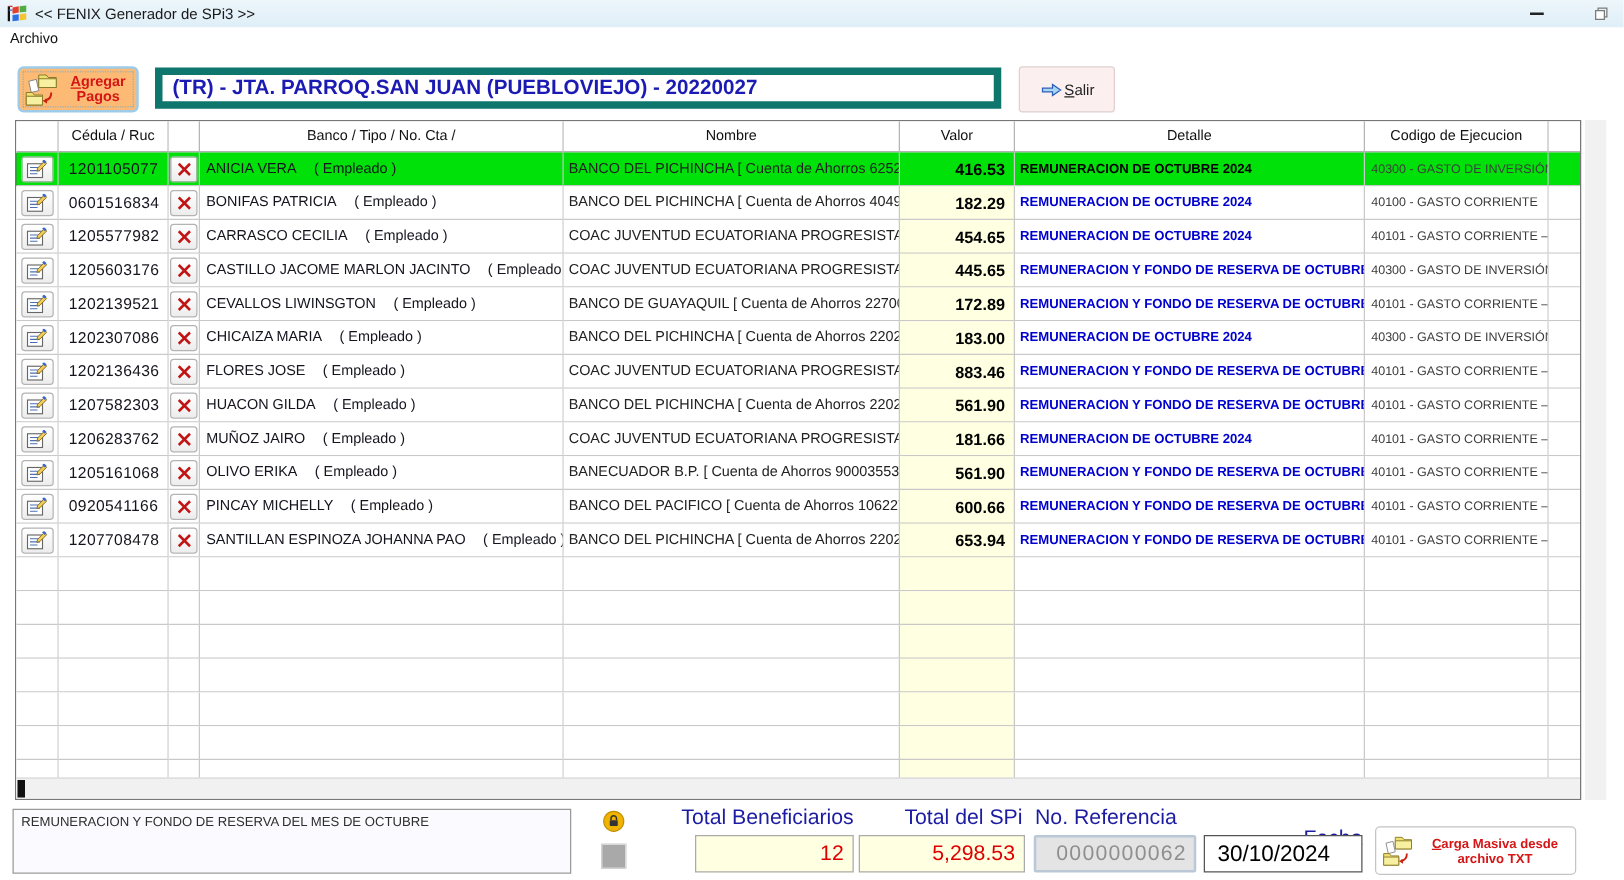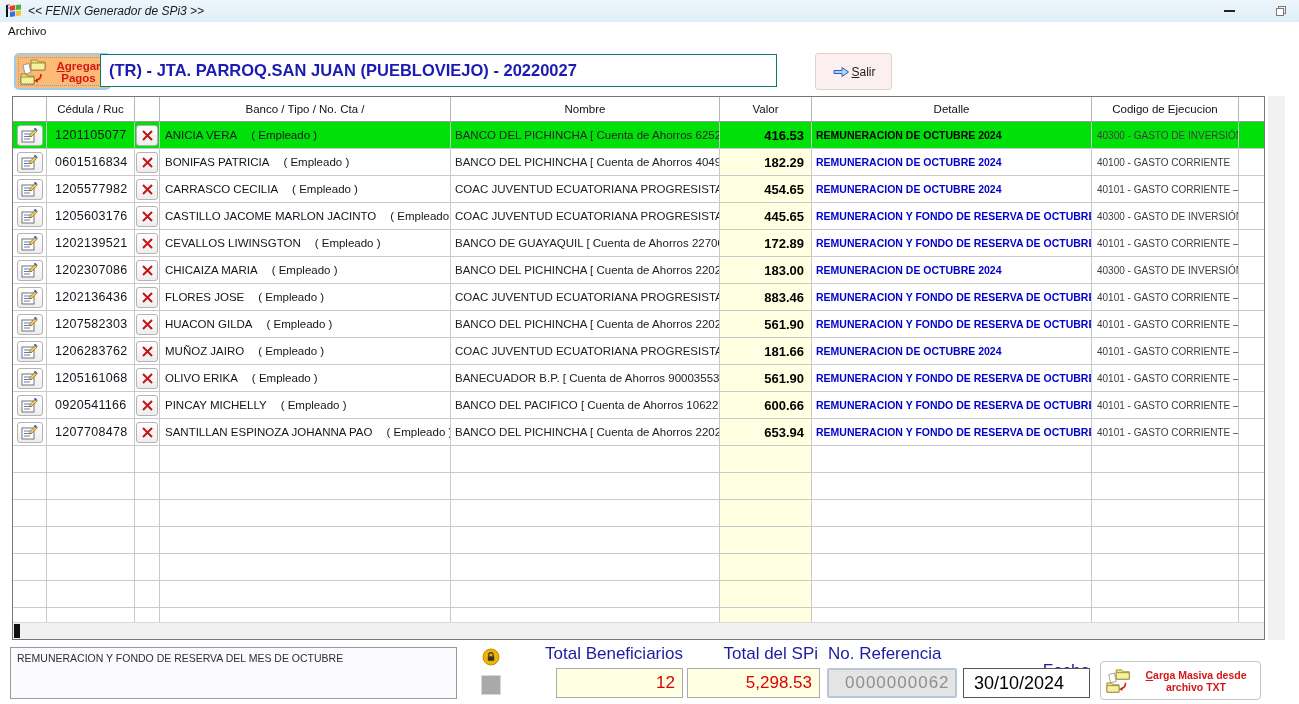--- a/index.html
+++ b/index.html
@@ -3,37 +3,37 @@
 <meta charset="utf-8">
 <style>
   * { margin:0; padding:0; box-sizing:border-box; }
   html,body { width:1299px; height:704px; background:#fff; font-family:"Liberation Sans", sans-serif; overflow:hidden; }
   #window { position:relative; width:1299px; height:704px; background:#fff; }
 
   
   .titlebar { position:absolute; left:0; top:0; width:1299px; height:22px;
     background:linear-gradient(#edf6fb,#dfeef7); display:flex; align-items:center; }
   .app-icon { width:16px; height:14px; margin:0 6px 0 6px; }
-  .title-text { font-size:12px; color:#1a1a1a;font-style:italic; }
+  .title-text { font-size:12px; color:#1a1a1a; }
   .winbtn { position:absolute; top:0; width:42px; height:22px; display:flex; align-items:center; justify-content:center; }
   .winbtn.min { left:1208px; }
   .winbtn.restore { left:1260px; }
   .minbar { width:11px; height:2px; background:#222; }
 
   
   .menubar { position:absolute; left:0; top:22px; width:1299px; height:18px; background:#fff; display:flex; align-items:center; }
   .menu-item { font-size:11.5px; color:#111; padding:0 8px; }
 
   
   .btn-add { position:absolute; left:14px; top:53px; width:97px; height:37px;
     background:#fdba74; border:2px solid #9ecbe8; outline:1px dotted #6aa7cc; outline-offset:-5px;
     border-radius:5px; display:flex; align-items:center; gap:4px; padding:2px 4px; cursor:pointer; }
   .btn-add .txt { color:#d51616; font-weight:bold; font-size:11.5px; line-height:12px; text-align:center; flex:1; }
-  .batch-title { position:absolute; left:100px; top:54px; width:677px; height:33px; background:#fff;
-    border:1px solid #0f766e; display:flex; align-items:center; padding-left:8px;
+  .batch-title { position:absolute; left:124px; top:54px; width:677px; height:33px; background:#fff;
+    border:6px solid #0f766e; display:flex; align-items:center; padding-left:8px;
     font-size:16.5px; font-weight:bold; color:#1b1bb4; }
   .btn-exit { position:absolute; left:815px; top:53px; width:77px; height:37px;
     background:#fbf0ef; border:1px solid #e0d0cf; border-radius:3px;
     display:flex; flex-direction:row; align-items:center; justify-content:center; cursor:pointer; }
   .btn-exit .txt { font-size:12px; color:#222; margin-top:1px; }
   .accel { text-decoration:underline; }
 
   
   .table-wrap { position:absolute; left:12px; top:96px; width:1253px; height:544px;
     border:1px solid #777; background:#fff; overflow:hidden; }

